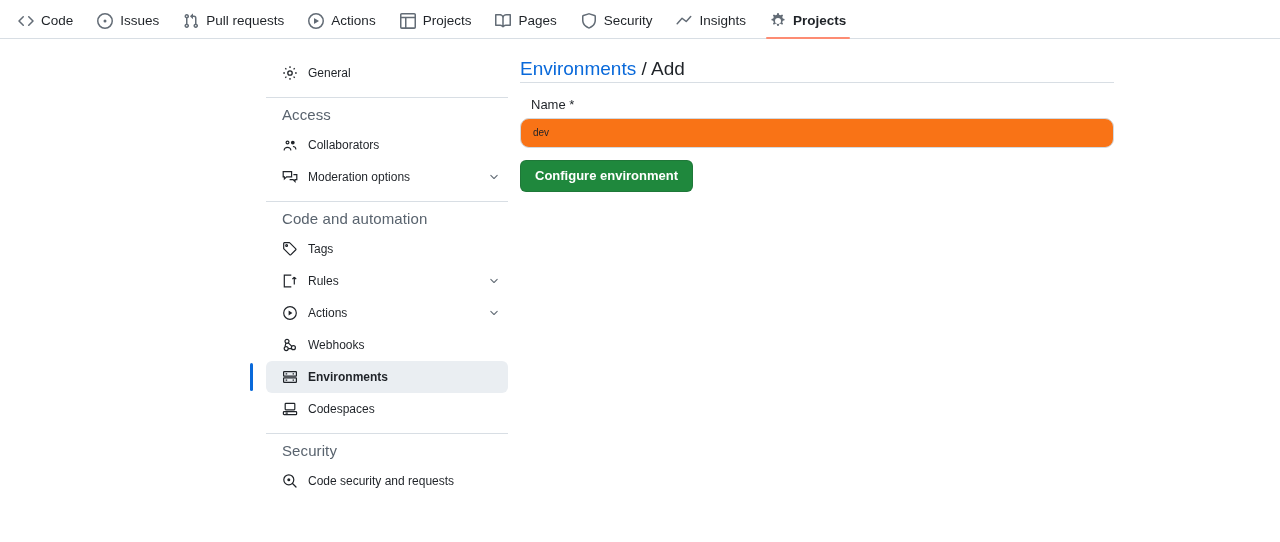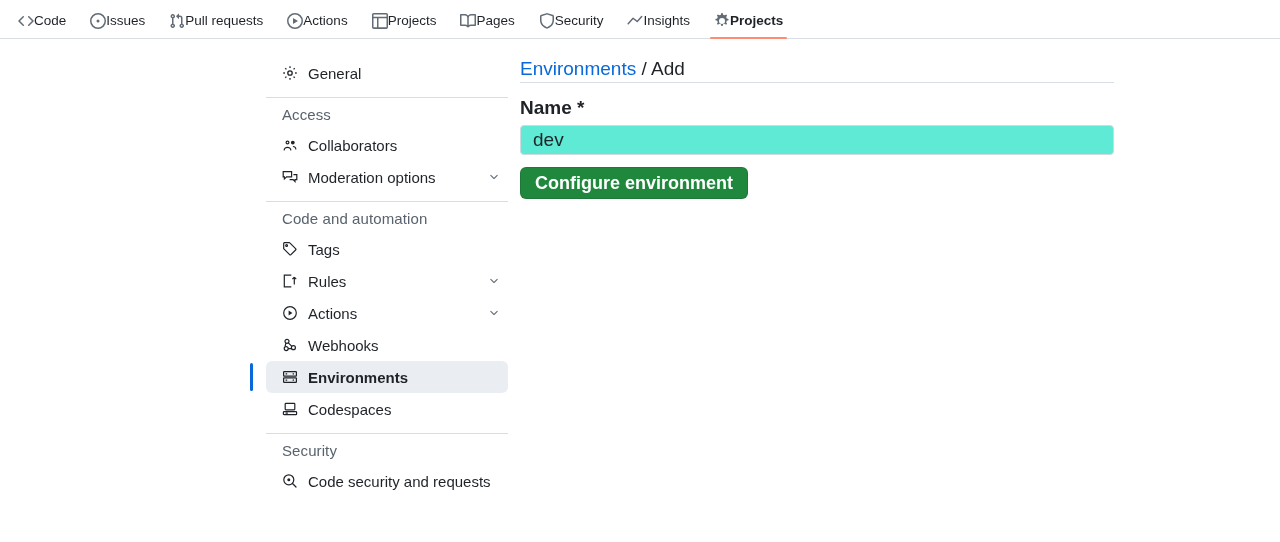--- a/index.html
+++ b/index.html
@@ -17,21 +17,21 @@
     height: 39px;
     border-bottom: 1px solid #d8dee4;
     display: flex;
     align-items: flex-end;
     padding-left: 10px;
     background: #ffffff;
   }
   .tab {
     display: flex;
     align-items: center;
-    gap: 0;
+    gap: 7px;
     padding: 0 8px 9px 8px;
     margin-right: 8px;
     font-size: 13.5px;
     color: #1f2328;
     line-height: 1;
     position: relative;
     cursor: pointer;
     white-space: nowrap;
   }
   .tab .ico { display: flex; align-items: center; color: #636c76; }
@@ -61,21 +61,21 @@
     flex: none;
   }
 
   
   .nav-item {
     display: flex;
     align-items: center;
     height: 32px;
     padding: 0 8px 0 16px;
     border-radius: 6px;
-    font-size: 15px;
+    font-size: 12px;
     color: #1f2328;
     cursor: pointer;
     position: relative;
   }
   .nav-item .ico {
     width: 16px; height: 16px;
     margin-right: 10px;
     display: flex; align-items: center; justify-content: center;
     color: #1f2328;
     flex: none;
@@ -114,43 +114,44 @@
   .page-title {
     font-size: 19px;
     font-weight: 400;
     line-height: 1.3;
     border-bottom: 1px solid #d8dee4;
     margin: 0 0 14px 0;
   }
   .page-title a { color: #0969da; text-decoration: none; cursor: pointer; }
   .page-title .sep { color: #1f2328; }
   .field-label {
-    font-size: 19px;
-    font-weight: 700;
+    font-size: 13px;
+    font-weight: 400;
     display: block;
     margin-bottom: 6px;
+    margin-left: 11px;
   }
   .text-input {
     display: block;
     width: 594px;
     height: 30px;
     padding: 5px 12px;
-    font-size: 19px;
+    font-size: 10px;
     font-family: "Liberation Sans", sans-serif;
     color: #1f2328;
-    background: #5eead4;
+    background: #f97316;
     border: 1px solid #d1d9e0;
-    border-radius: 4px;
+    border-radius: 9px;
     outline: none;
   }
   .btn-primary {
     margin-top: 12px;
     display: inline-block;
     padding: 6px 14px;
-    font-size: 18px;
+    font-size: 13px;
     font-weight: 600;
     font-family: "Liberation Sans", sans-serif;
     color: #ffffff;
     background: #1f883d;
     border: 1px solid rgba(31,35,40,0.15);
     border-radius: 6px;
     cursor: pointer;
     line-height: 18px;
   }
 </style>

